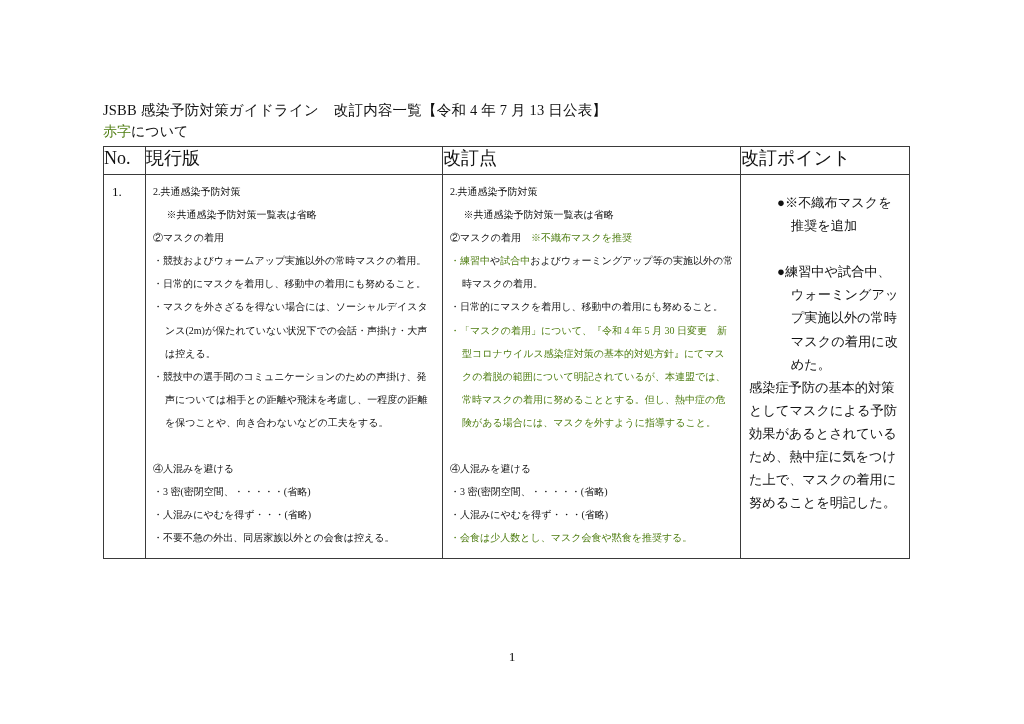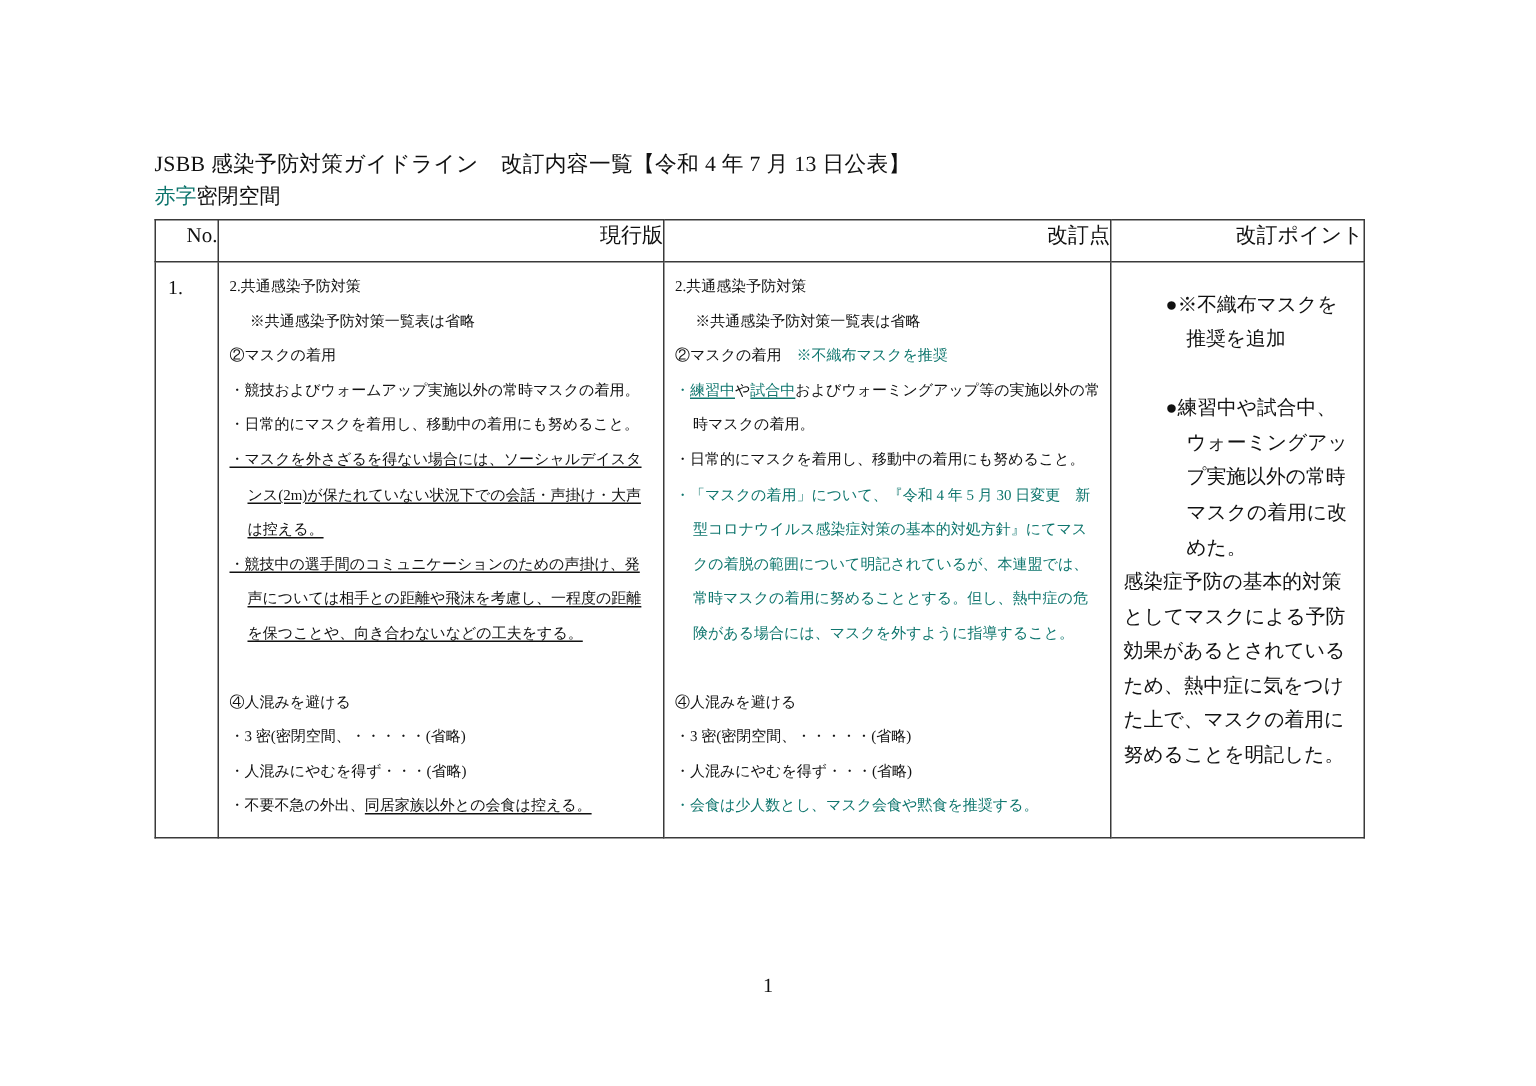--- a/index.html
+++ b/index.html
@@ -36,44 +36,44 @@
     white-space: nowrap;
     margin-bottom: 2px;
   }
 
   .legend-line {
     font-size: 14px;
     line-height: 19px;
     margin-bottom: 5px;
   }
 
-  .red { color: #0f766e; }
-  .u { text-decoration: underline; text-underline-offset: 2px; }
+  .red { color: #4d7c0f; }
+  .u { text-underline-offset: 2px; }
 
   table.rev-table {
     border-collapse: collapse;
     width: 806px;
     table-layout: fixed;
   }
   table.rev-table th,
   table.rev-table td {
     border: 1px solid #3a3a3a;
     vertical-align: top;
     padding: 0;
   }
 
   col.c-no    { width: 42px; }
   col.c-cur   { width: 297px; }
   col.c-rev   { width: 298px; }
   col.c-point { width: 169px; }
 
   table.rev-table thead th {
-    text-align: right;
+    text-align: left;
     font-weight: normal;
-    font-size: 14px;
+    font-size: 18px;
     line-height: 18px;
     height: 22px;
     padding: 2px 0 3px 0;
   }
 
   .cell {
     padding: 5px 6px 8px 7px;
     font-size: 10px;
     line-height: 23.1px;
   }
@@ -117,21 +117,21 @@
 </style>
 </head>
 <body>
 
 <div class="page">
 
   <div class="doc-body">
 
     <div class="doc-title">JSBB 感染予防対策ガイドライン　改訂内容一覧【令和 4 年 7 月 13 日公表】</div>
 
-    <div class="legend-line"><span class="red">赤字</span><span>密閉空間</span></div>
+    <div class="legend-line"><span class="red">赤字</span><span>について</span></div>
 
     <table class="rev-table">
       <colgroup>
         <col class="c-no">
         <col class="c-cur">
         <col class="c-rev">
         <col class="c-point">
       </colgroup>
       <thead>
         <tr>

